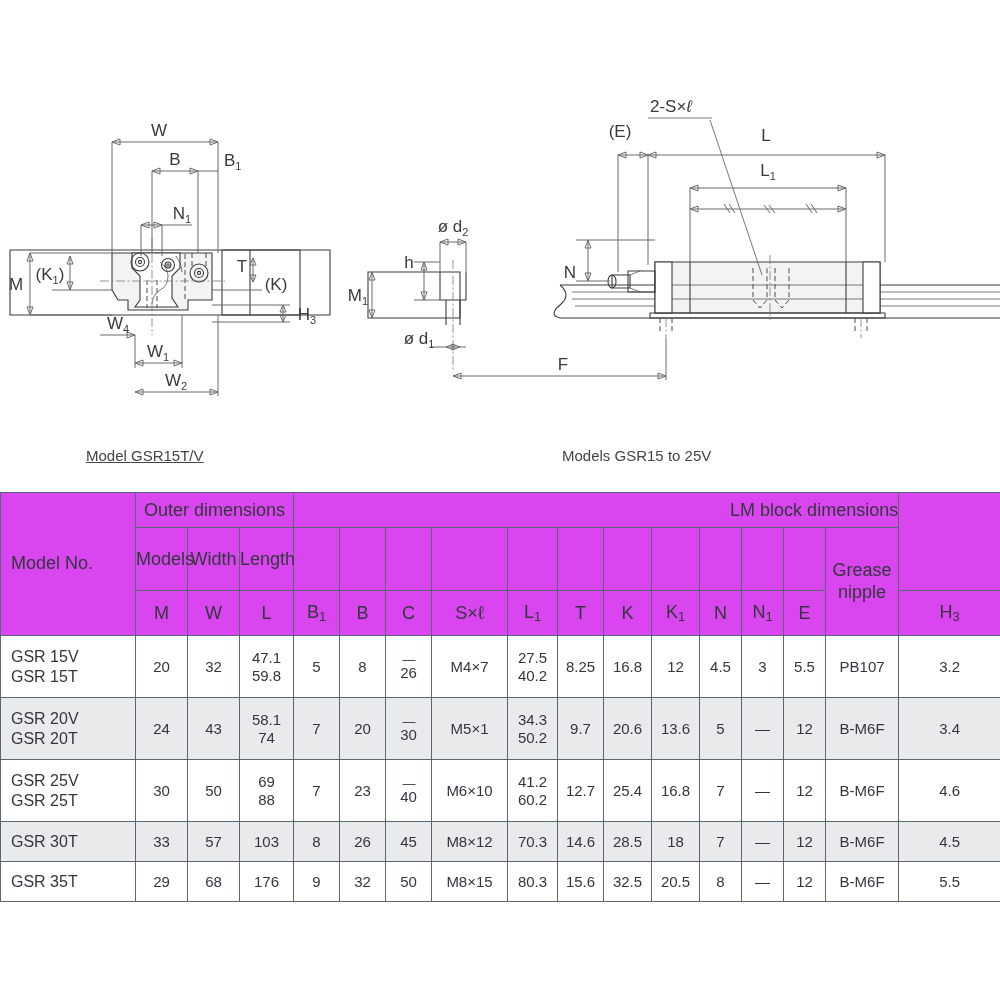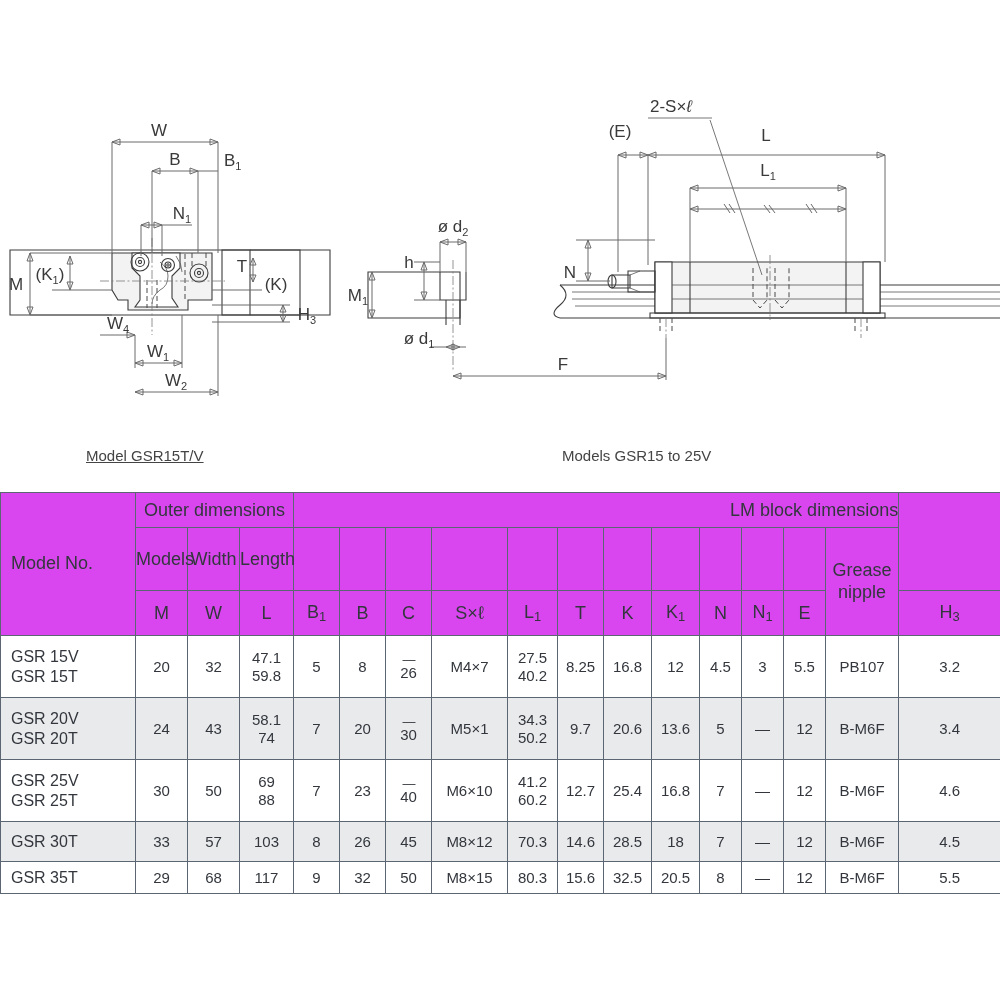--- a/index.html
+++ b/index.html
@@ -412,25 +412,25 @@
         <td class="twoline">70.3</td>
         <td>14.6</td>
         <td>28.5</td>
         <td>18</td>
         <td>7</td>
         <td>—</td>
         <td>12</td>
         <td>B-M6F</td>
         <td>4.5</td>
       </tr>
-      <tr style="height: 32px;">
+      <tr style="height: 40px;">
         <td class="model">GSR 35T</td>
         <td>29</td>
         <td>68</td>
-        <td class="twoline">117</td>
+        <td class="twoline">176</td>
         <td>9</td>
         <td>32</td>
         <td><span class="frac"><span class="den">50</span></span></td>
         <td>M8×15</td>
         <td class="twoline">80.3</td>
         <td>15.6</td>
         <td>32.5</td>
         <td>20.5</td>
         <td>8</td>
         <td>—</td>

